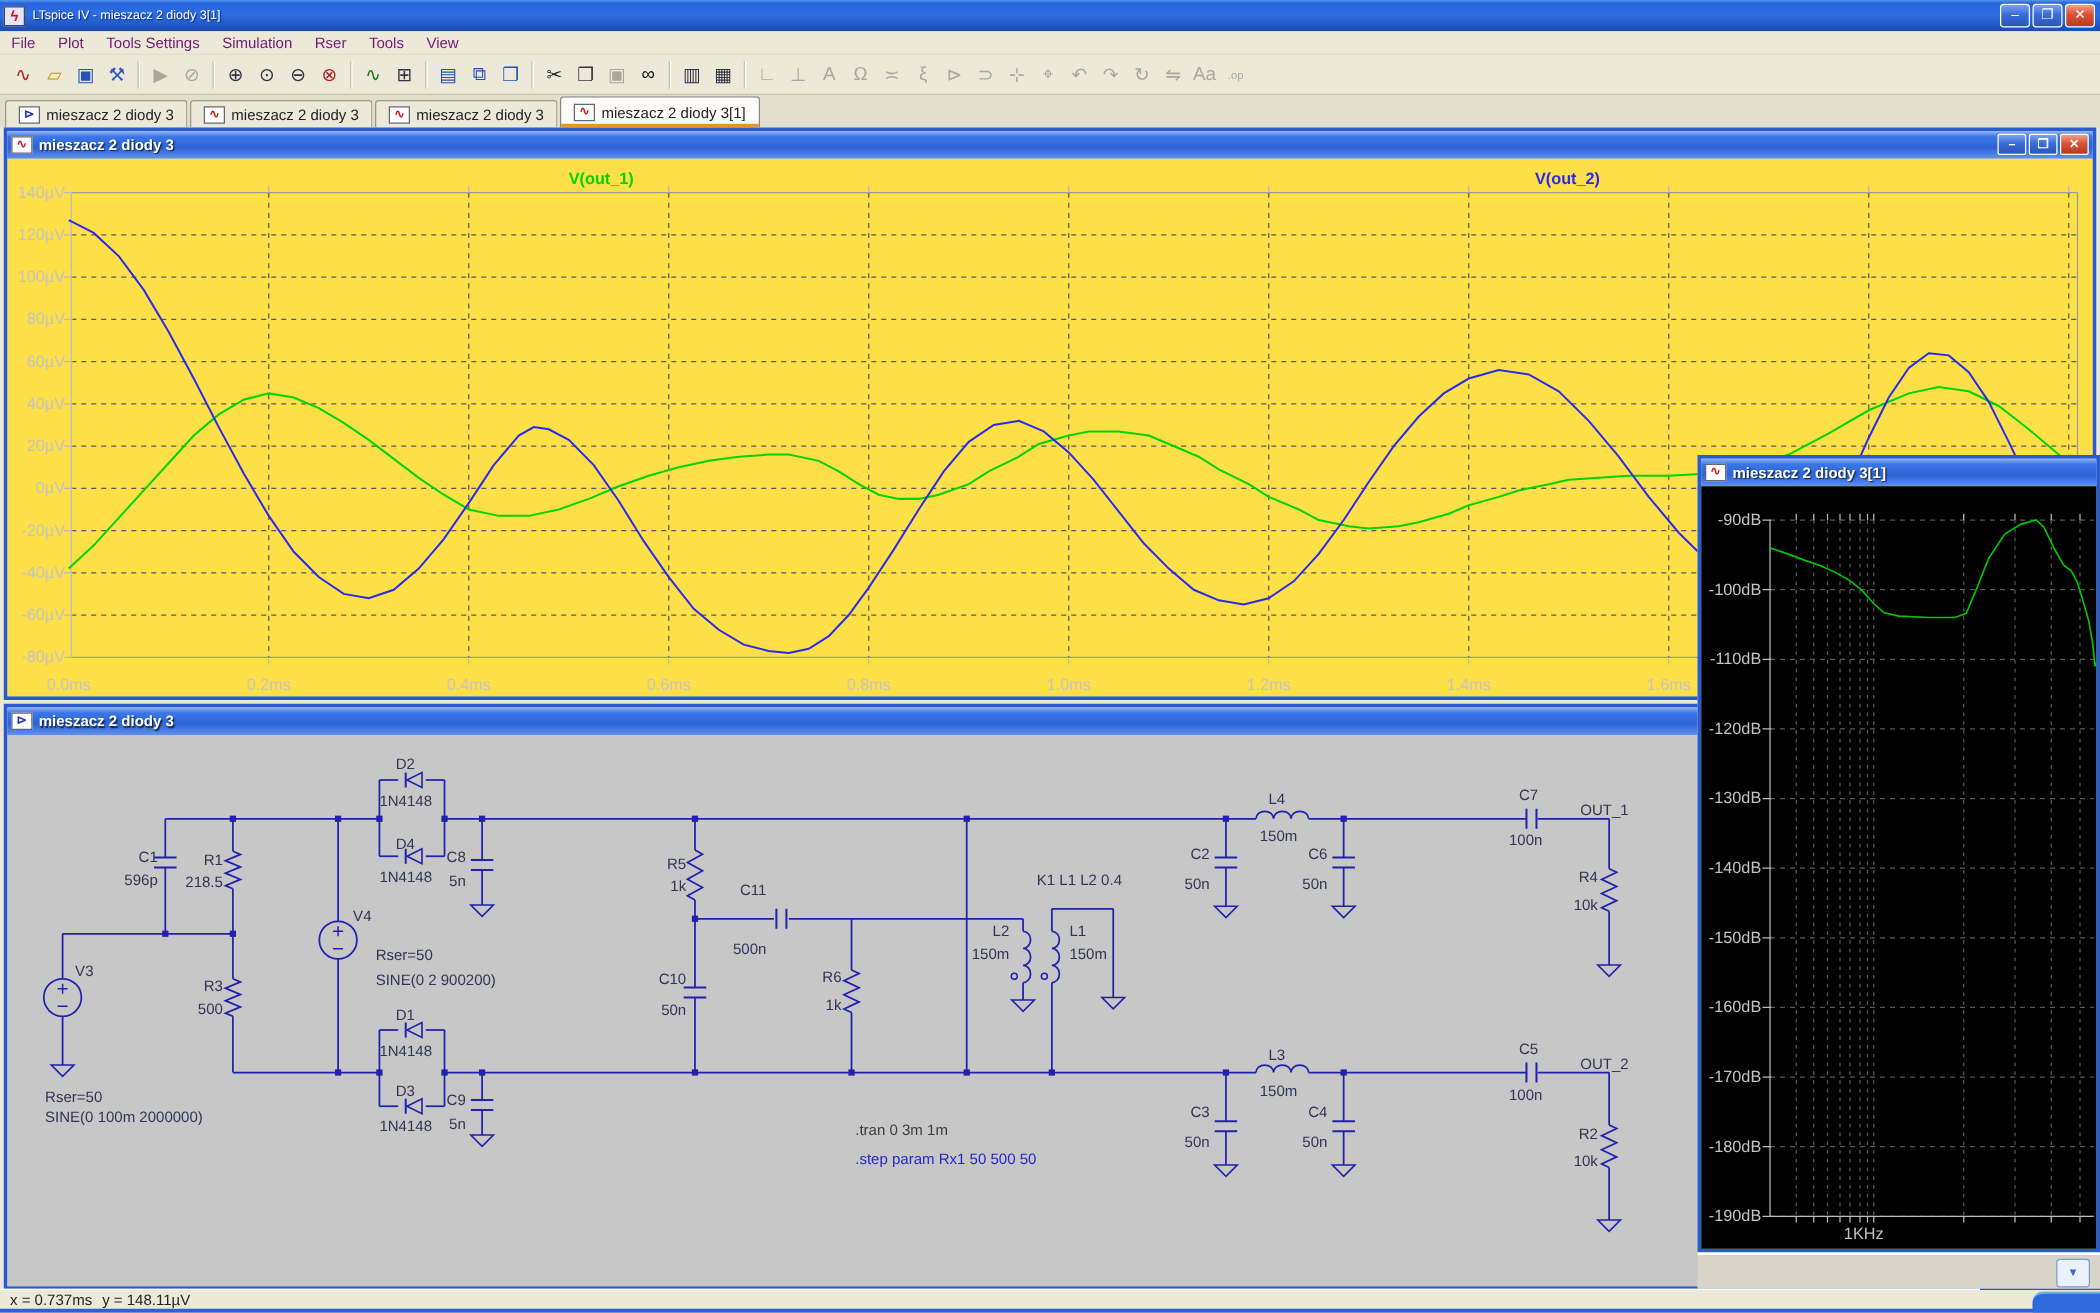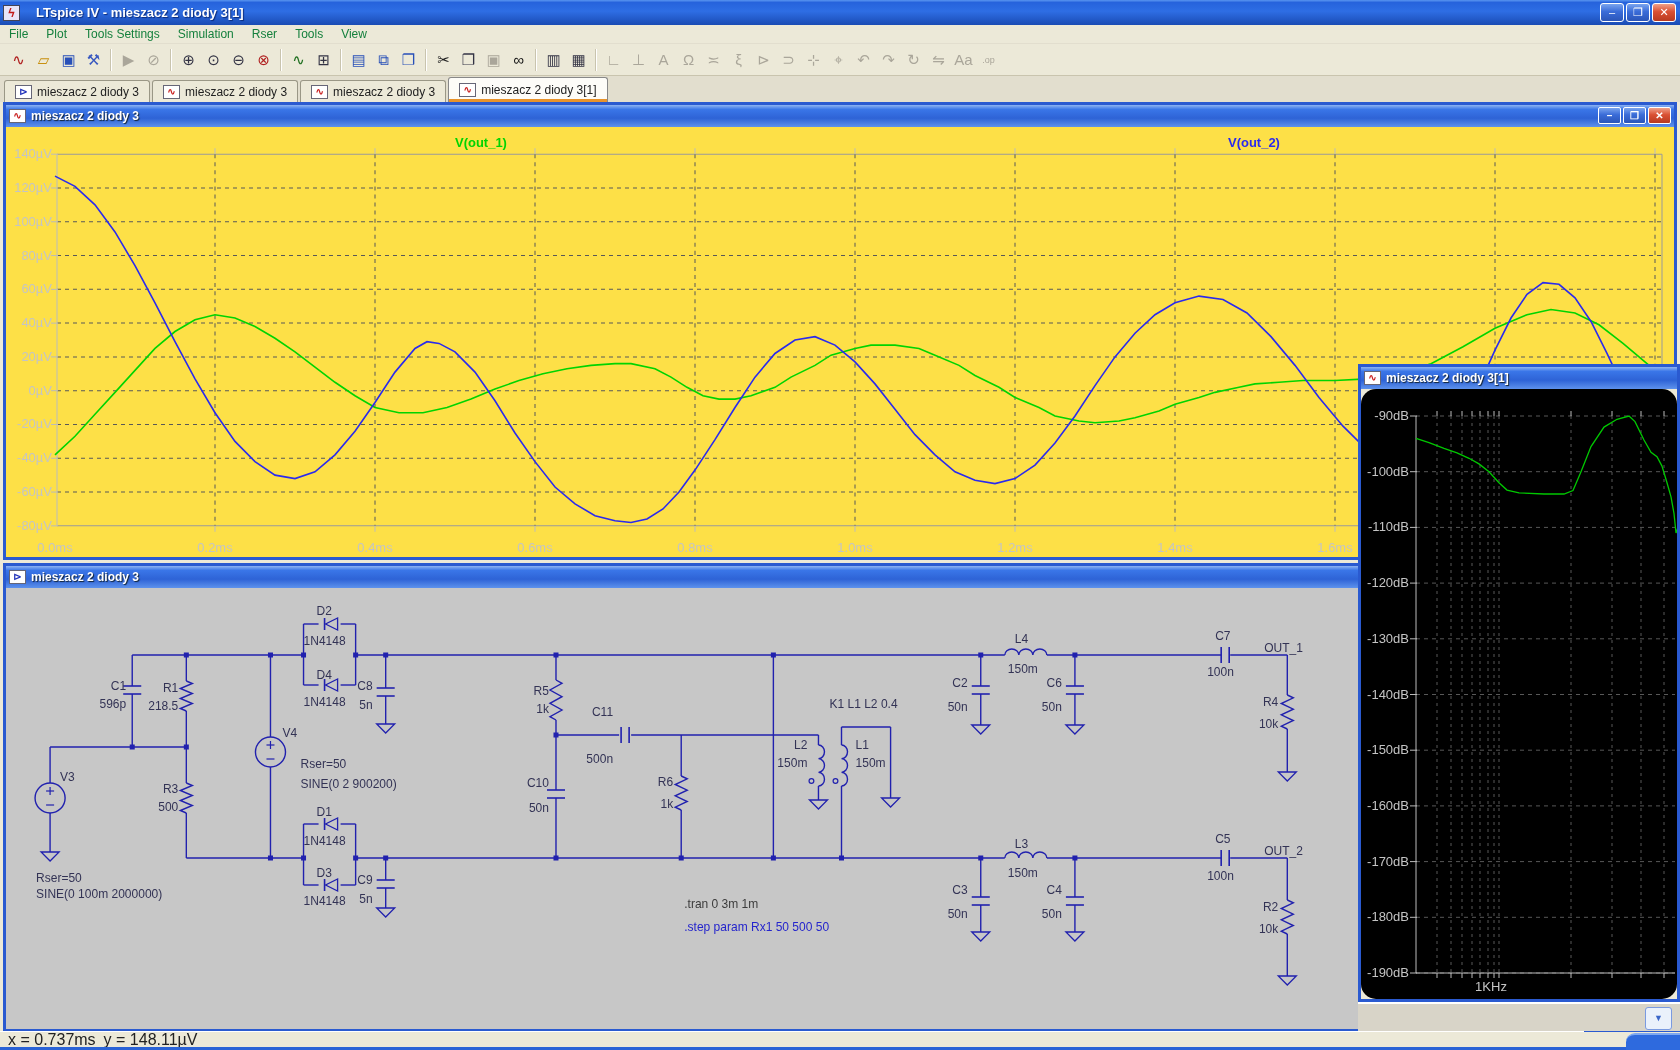--- a/index.html
+++ b/index.html
@@ -4,33 +4,33 @@
 <style>
   * { margin:0; padding:0; box-sizing:border-box; }
   html,body { width:1680px; height:1050px; overflow:hidden; background:#808080;
               font-family:"Liberation Sans", sans-serif; }
   #screen { position:absolute; inset:0; width:1680px; height:1050px; background:#ECE9D8; }
 
   
   .titlebar { position:absolute; left:0; top:0; width:1680px; height:25px;
     background:linear-gradient(180deg,#5A96F0 0%,#2663DC 10%,#2E6EE4 45%,#1A4BB4 100%);
     display:flex; align-items:center; color:#fff; }
-  .titlebar .apptitle { font-size:13px; font-weight:bold; margin-left:16px;
+  .titlebar .apptitle { font-size:10px; font-weight:normal; margin-left:6px;
     text-shadow:1px 1px 1px #0A2A7A; }
   .appicon { width:17px; height:16px; margin-left:3px; background:#E8E4F8; border:1px solid #445;
     color:#C01818; font-size:12px; font-weight:bold; line-height:14px; text-align:center; }
   .winbtns { position:absolute; right:4px; top:3px; display:flex; gap:2px; }
   .wbtn { width:24px; height:19px; border:1px solid #fff; border-radius:3px; color:#fff;
     font-size:11px; line-height:17px; text-align:center;
     background:linear-gradient(180deg,#7AA4EE,#3A6CD8 45%,#2B55B8); }
   .wbtn.close { background:linear-gradient(180deg,#F0A088,#DA5134 45%,#B83A20); }
 
   
   .menubar { position:absolute; left:0; top:25px; width:1680px; height:19px; background:#ECE9D8;
-    display:flex; align-items:flex-start; font-size:12px; color:#15803d; border-bottom:1px solid #E2DECE; }
+    display:flex; align-items:flex-start; font-size:12px; color:#701a75; border-bottom:1px solid #E2DECE; }
   .menuitem { padding:2px 9px; }
   .toolbar { position:absolute; left:0; top:44px; width:1680px; height:32px; background:#ECE9D8;
     display:flex; align-items:center; border-bottom:1px solid #C9C4AE; padding-left:6px; }
   .tbtn { width:25px; height:25px; display:flex; align-items:center; justify-content:center;
     font-size:15px; color:#234; }
   .tbtn.dis { color:#AAA69A; }
   .tsep { width:2px; height:22px; margin:0 4px; border-left:1px solid #C9C4AE; border-right:1px solid #fff; }
   .tabbar { position:absolute; left:0; top:76px; width:1680px; height:26px; background:#E2DECE;
     display:flex; align-items:flex-end; padding-left:4px; }
   .tab { height:22px; display:flex; align-items:center; gap:5px; padding:0 10px; font-size:12px;
@@ -56,21 +56,21 @@
   .cclient { position:absolute; left:0; right:0; bottom:0; }
   svg { position:absolute; inset:0; width:100%; height:100%; }
 
   
   #scrollstrip { position:absolute; left:1358px; top:1002px; width:322px; height:29px;
     background:#D8D4C8; border-top:2px solid #FFFFFF; z-index:60; }
   .scrbtn { position:absolute; right:8px; top:3px; width:27px; height:23px; background:#EAF1FB;
     border:1px solid #7A9AE0; border-radius:3px; color:#3A66C8; font-size:9px; text-align:center;
     line-height:21px; }
   #statusbar { position:absolute; left:0; top:1031px; width:1584px; height:16px; background:#ECE9D8;
-    border-top:1px solid #fff; font-size:16px; color:#222; z-index:70; display:flex; align-items:center; }
+    border-top:1px solid #fff; font-size:12px; color:#222; z-index:70; display:flex; align-items:center; }
   #statusbar span { margin-left:8px; }
   #taskstrip { position:absolute; left:0; top:1047px; width:1680px; height:3px; background:#2A63D6; z-index:70; }
   #traycorner { position:absolute; left:1626px; top:1033px; width:54px; height:17px; background:#2E6ADE;
     border-top-left-radius:9px; border-top:2px solid #7FA8F0; z-index:71; }
 </style>
 </head>
 <body>
 
 <div id="screen">
 
@@ -472,21 +472,21 @@
           <text x="683" y="931" fill="#2525CC" font-size="12" text-anchor="start" font-family="Liberation Sans, sans-serif">.step param Rx1 50 500 50</text>
         </svg>
     </div>
   </div>
 
   <div class="child" id="freqwin" style="left:1358px; top:364px; width:322px; height:638px; z-index:50;">
     <div class="childbar">
       <div class="chipicon wave">∿</div>
       <div class="ct">mieszacz 2 diody 3[1]</div>
     </div>
-    <div class="cclient" style="top:22px; background:#000;border-radius:15px;">
+    <div class="cclient" style="top:22px; background:#000;">
       <svg id="freqsvg" viewBox="1362 389 316 610" preserveAspectRatio="none">
           <line x1="1417" y1="416" x2="1676" y2="416" stroke="#585858" stroke-width="1" stroke-dasharray="4 4"></line>
           <line x1="1411" y1="416" x2="1418" y2="416" stroke="#bbb"></line>
           <text x="1410" y="420" fill="#C4C4C4" font-size="13" text-anchor="end" font-family="Liberation Sans, sans-serif">-90dB</text>
           <line x1="1417" y1="471.7" x2="1676" y2="471.7" stroke="#585858" stroke-width="1" stroke-dasharray="4 4"></line>
           <line x1="1411" y1="471.7" x2="1418" y2="471.7" stroke="#bbb"></line>
           <text x="1410" y="475.7" fill="#C4C4C4" font-size="13" text-anchor="end" font-family="Liberation Sans, sans-serif">-100dB</text>
           <line x1="1417" y1="527.4" x2="1676" y2="527.4" stroke="#585858" stroke-width="1" stroke-dasharray="4 4"></line>
           <line x1="1411" y1="527.4" x2="1418" y2="527.4" stroke="#bbb"></line>
           <text x="1410" y="531.4" fill="#C4C4C4" font-size="13" text-anchor="end" font-family="Liberation Sans, sans-serif">-110dB</text>

